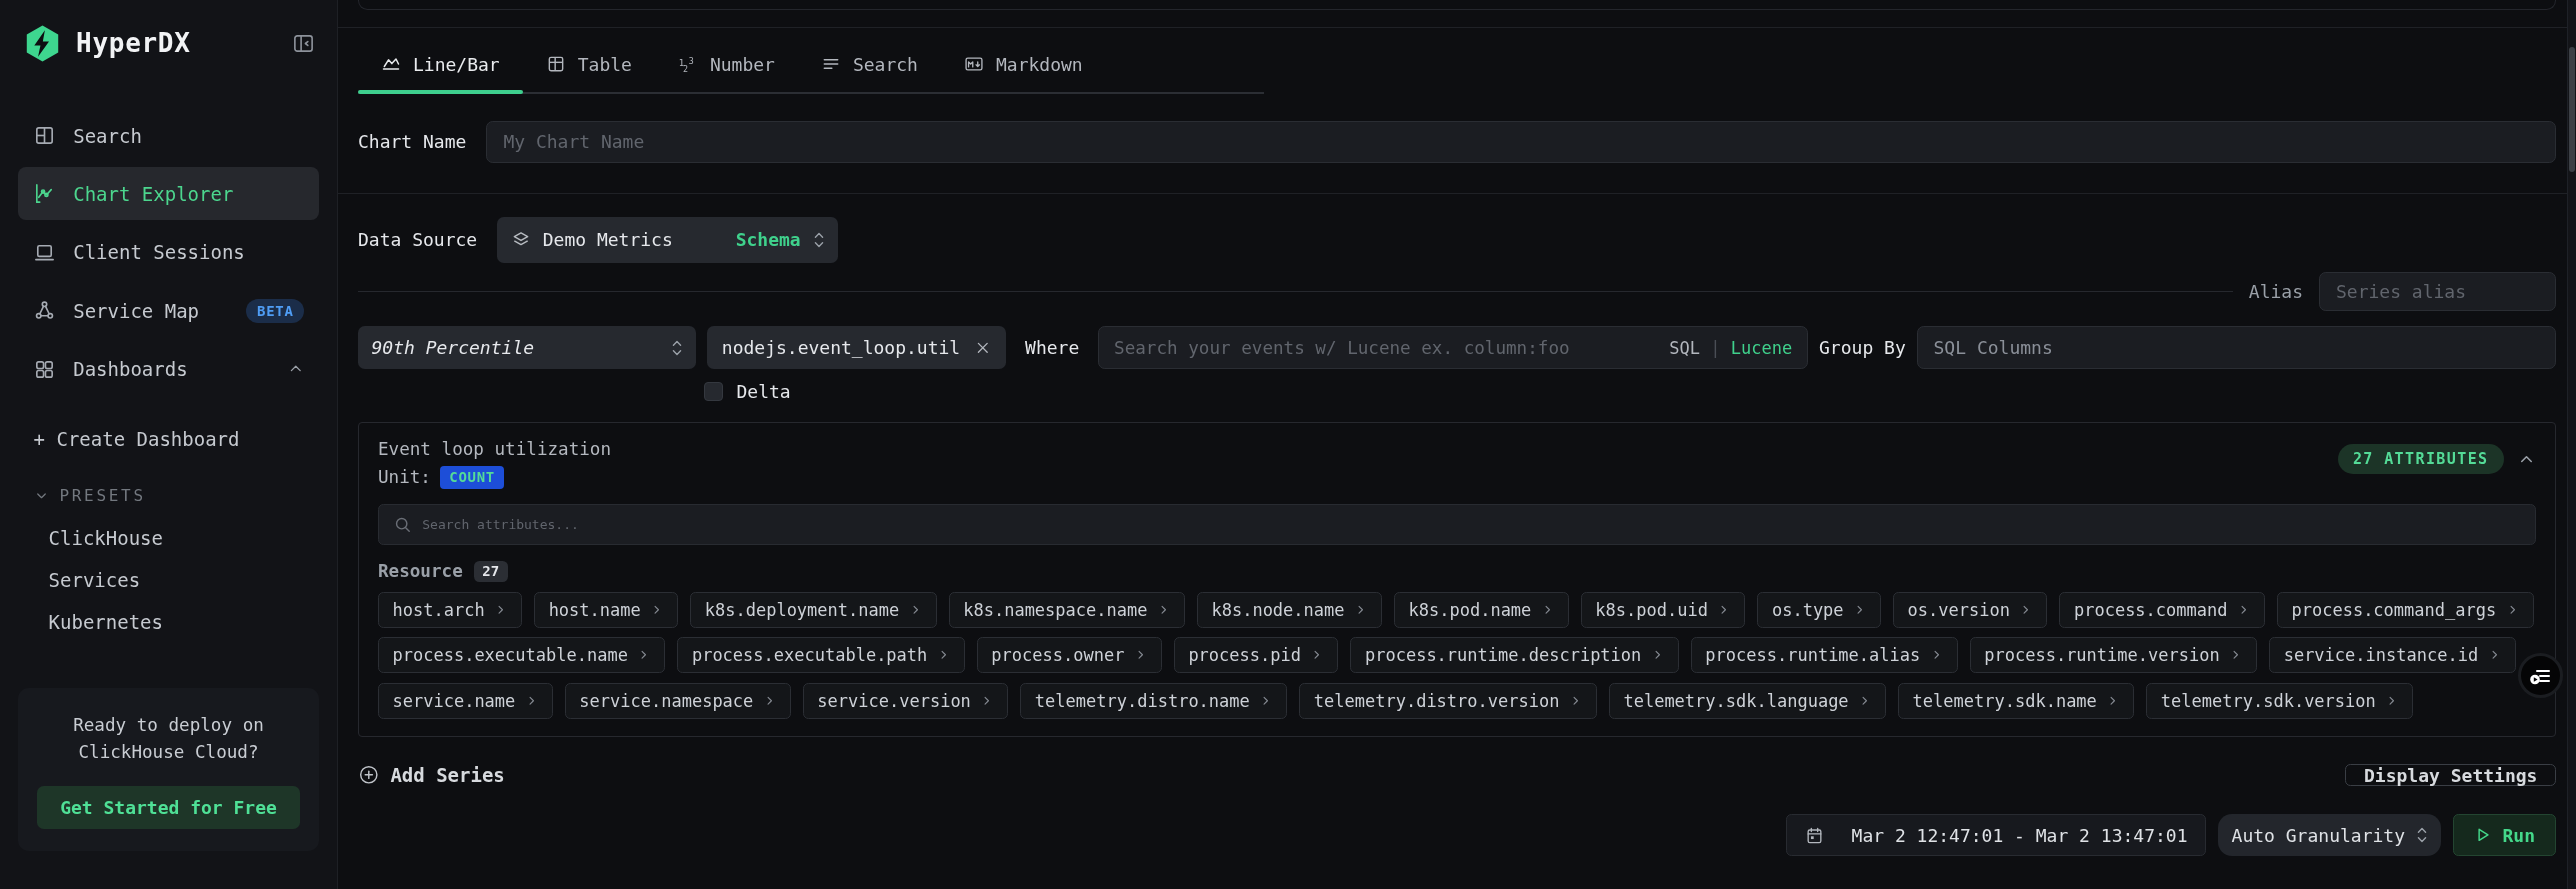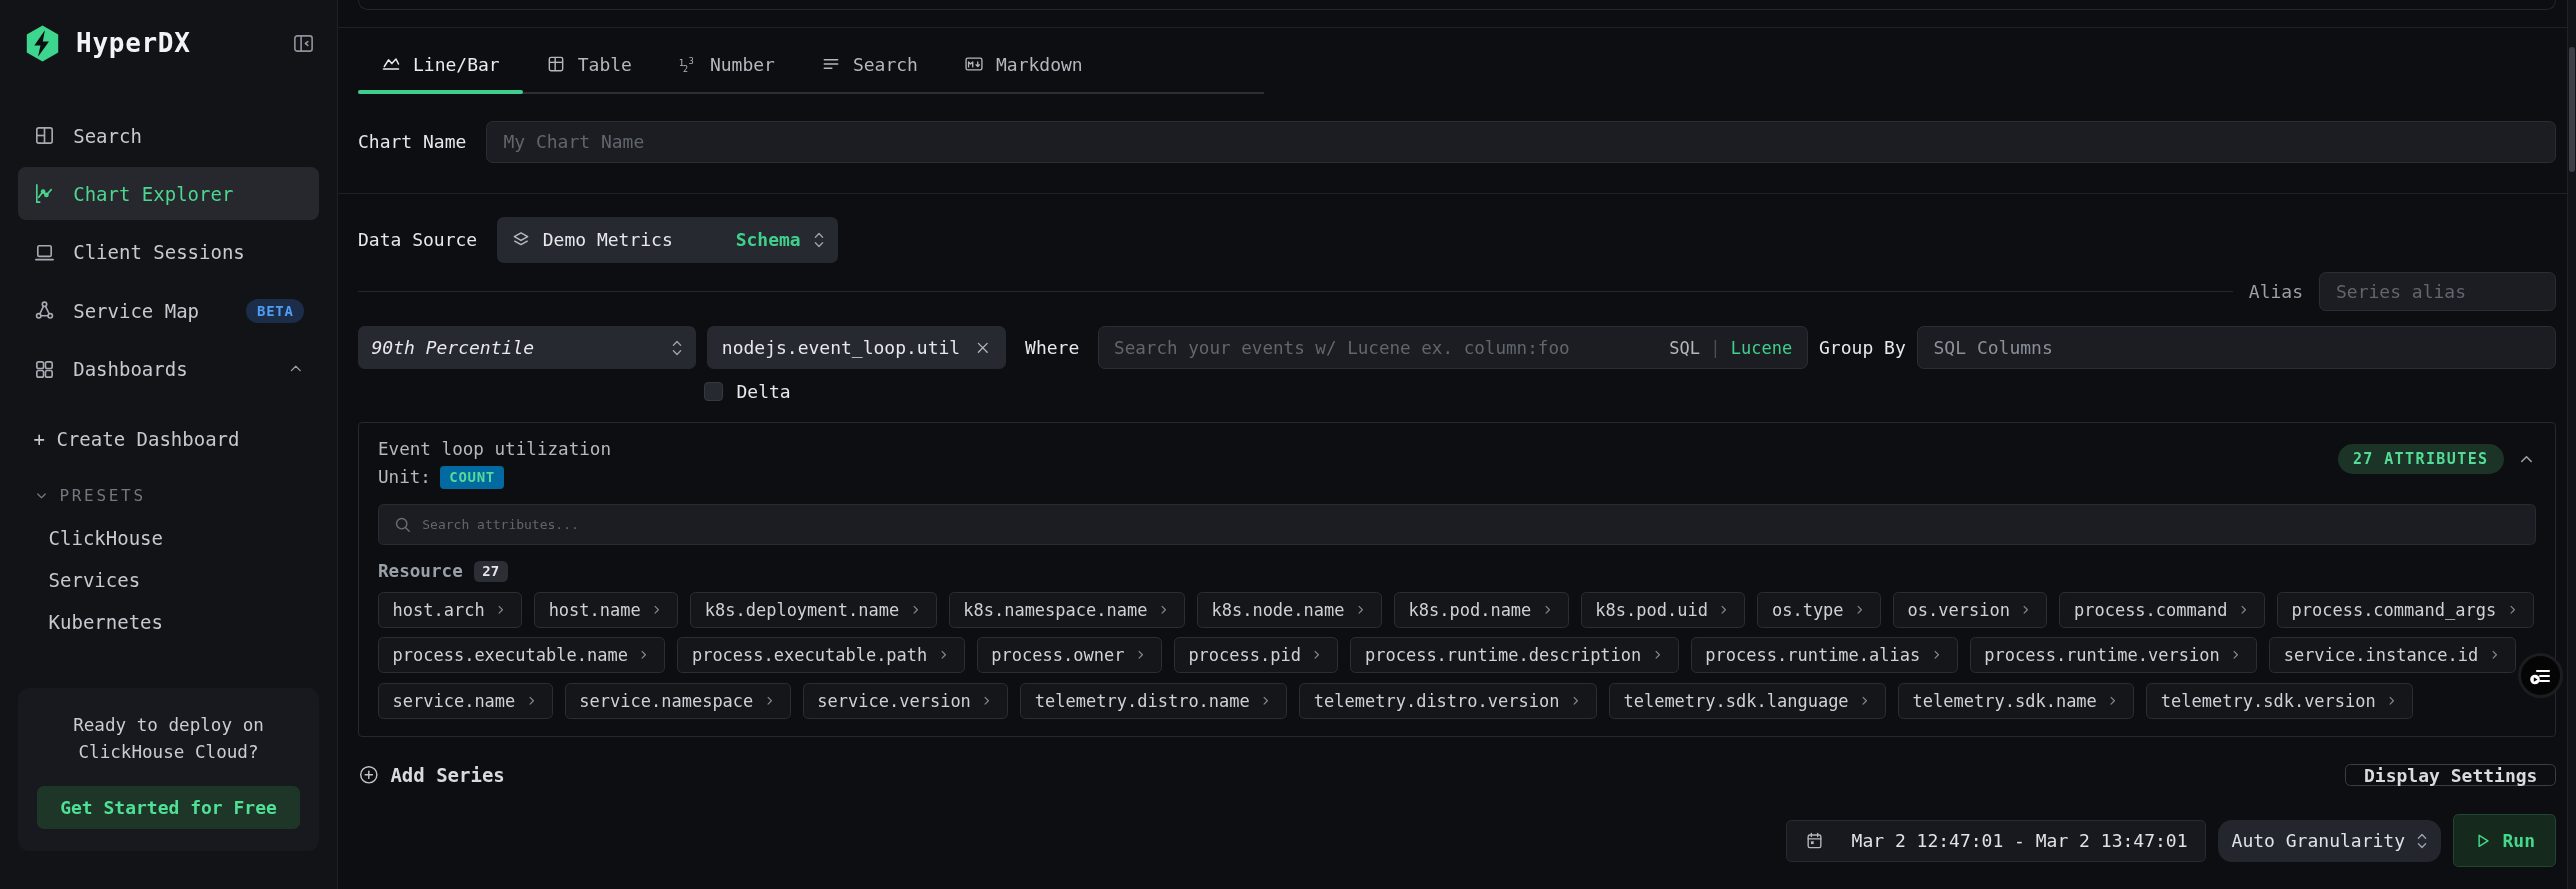--- a/index.html
+++ b/index.html
@@ -81,21 +81,21 @@
   .groupby-input::placeholder { color:#8b9099; }
 
   .delta-row { display:flex; align-items:center; gap:13.5px; margin-top:12px; margin-left:346px; }
   .checkbox { width:19px; height:19px; background:#26292f; border:0.7px solid #34383f; border-radius:4px; cursor:pointer; }
 
   .attr-panel { margin-top:20px; border:0.7px solid #26282e; border-radius:4px; padding:16px 19px 17.6px; }
   .attr-header { display:flex; align-items:flex-start; }
   .attr-title { font-size:17.6px; color:#b4b8bf; }
   .unit-row { display:flex; align-items:center; gap:9.5px; margin-top:6.8px; }
   .unit-label { font-size:17.6px; color:#b4b8bf; }
-  .badge-green { background:#0369a1; color:#54db97; font-size:14px; font-weight:bold; letter-spacing:0.7px; padding:3.4px 8.8px; border-radius:4px; }
+  .badge-green { background:#1d4ed8; color:#54db97; font-size:14px; font-weight:bold; letter-spacing:0.7px; padding:3.4px 8.8px; border-radius:4px; }
   .attr-header-right { margin-left:auto; display:flex; align-items:center; gap:13.5px; padding-top:5.4px; }
   .pill-green { background:#1c3427; color:#54db97; font-size:15px; font-weight:bold; letter-spacing:1.4px; padding:6px 15px; border-radius:675px; white-space:nowrap; }
   .attr-collapse { color:#9aa0a8; cursor:pointer; background:none; border:none; }
   .attr-search { margin-top:15px; height:41px; background:#1b1d22; border:0.7px solid #282b31; border-radius:5.4px; display:flex; align-items:center; gap:10.8px; padding:0 13.5px; }
   .attr-search input { flex:1; background:transparent; border:none; outline:none; font-size:13px; color:#eab308; font-family:inherit; }
   .attr-search input::placeholder { color:#61656d; }
   .attr-search .mag { color:#6a6e76; }
   .resource-row { display:flex; align-items:center; gap:10.8px; margin-top:16px; }
   .resource-label { font-size:17.6px; font-weight:bold; color:#9aa0a8; }
   .badge-count { background:#2b2e34; color:#e6e8ec; font-size:14px; font-weight:bold; padding:2.7px 8.8px; border-radius:5.4px; }
@@ -107,21 +107,21 @@
   .add-series { display:flex; align-items:center; gap:10.8px; font-size:19px; font-weight:bold; color:#d7dade; cursor:pointer; }
   .add-series .plus-ic { color:#c0c4ca; }
   .display-settings { margin-left:auto; height:22px; padding:0 17.6px; background:transparent; border:0.7px solid #3a3e45; border-radius:5.4px; color:#d7dade; font-size:18px; font-weight:bold; font-family:inherit; cursor:pointer; }
 
   .bottom-row { display:flex; justify-content:flex-end; align-items:center; gap:12px; margin-top:28px; }
   .date-box { display:flex; align-items:center; gap:28px; height:42px; background:#17191e; border:0.7px solid #282b31; border-radius:5.4px; padding:0 17.6px; cursor:pointer; }
   .date-box .cal { color:#b4b8bf; }
   .date-text { font-size:18px; color:#dfe2e6; white-space:nowrap; }
   .gran-select { width:223px; height:42px; background:#23262c; border-radius:14px; display:flex; align-items:center; padding:0 13.5px; cursor:pointer; }
   .gran-select .sel-value { flex:1; font-size:18px; color:#dfe2e6; }
-  .run-btn { display:flex; align-items:center; gap:10.8px; height:53px; padding:0 20px; background:#15291d; border:0.7px solid #234531; border-radius:5.4px; color:#44d88a; font-size:18px; font-weight:bold; font-family:inherit; cursor:pointer; }
+  .run-btn { display:flex; align-items:center; gap:10.8px; height:42px; padding:0 20px; background:#15291d; border:0.7px solid #234531; border-radius:5.4px; color:#44d88a; font-size:18px; font-weight:bold; font-family:inherit; cursor:pointer; }
 
   .float-btn { position:absolute; right:13.5px; top:653px; width:45px; height:45px; border-radius:50%; background:#050506; border:3.4px solid #1b1d21; display:flex; align-items:center; justify-content:center; cursor:pointer; }
 
   .scrollbar { position:fixed; right:0; top:0; width:9.5px; height:100%; background:#131418; border-left:0.7px solid #1e2127; }
   .scroll-thumb { position:absolute; top:47px; right:1.4px; width:6px; height:125px; background:#3c4046; border-radius:3.4px; }
 </style>
 </head>
 <body>
 
 <aside class="sidebar">

